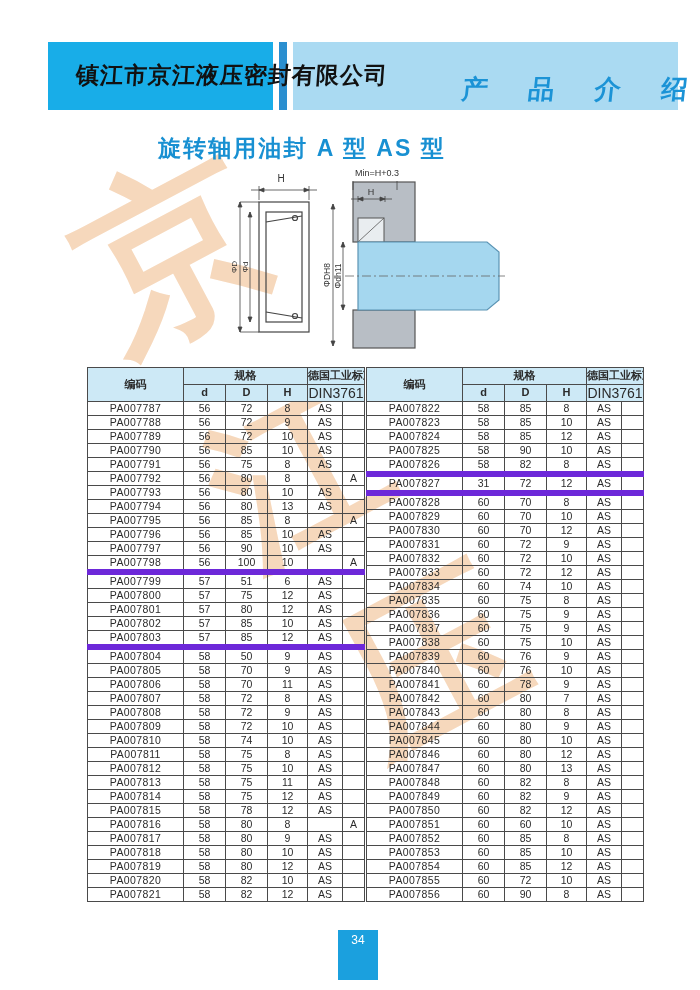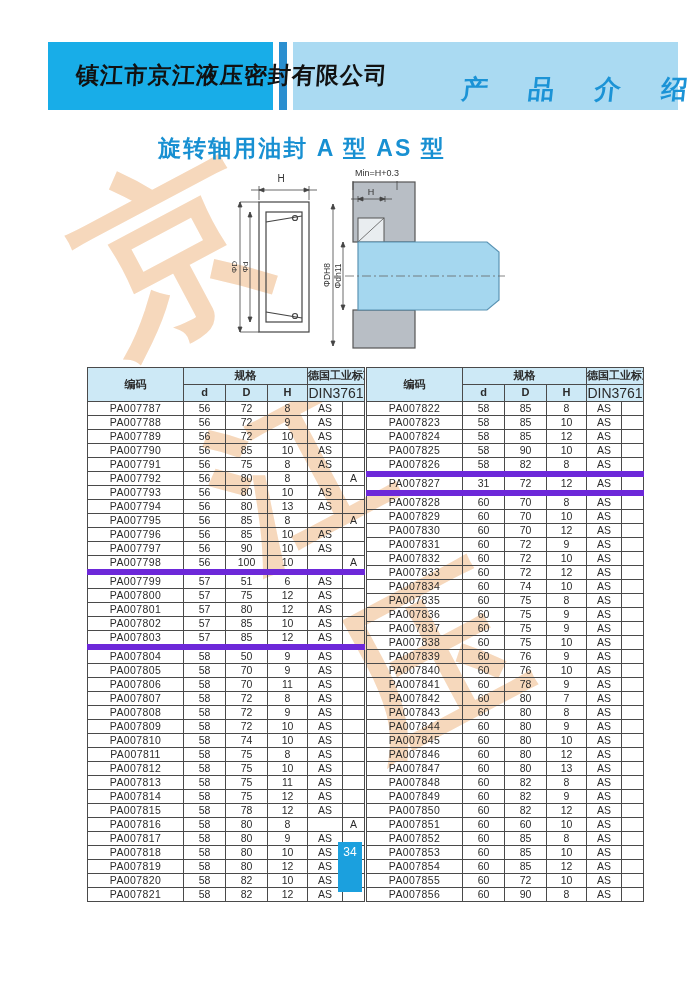--- a/index.html
+++ b/index.html
@@ -29,21 +29,21 @@
   #table-left{left:87px;}
   #table-right{left:366px;}
   .spec-table th,.spec-table td{border:1px solid #4a4a4a;padding:0;text-align:center;
               height:13px;line-height:1.05;overflow:hidden;white-space:nowrap;}
   .spec-table thead th{background:#cde9f6;font-weight:bold;font-size:11px;height:16px;}
   .spec-table thead th.din{font-weight:normal;font-size:14px;}
   .spec-table td{background:transparent;}
   .spec-table td.code{letter-spacing:.4px;}
   .spec-table tr.sep td{border-top:6px solid #6d28d9;}
   
-  .page-badge{position:absolute;left:338px;top:842px;width:24px;height:50px;background:#1ba0de;
+  .page-badge{position:absolute;left:338px;top:930px;width:40px;height:50px;background:#1ba0de;
               z-index:2;color:#fff;font-size:12px;text-align:center;padding-top:3px;box-sizing:border-box;}
 </style>
 </head>
 <body>
 
 <div id="page">
 
   <div class="wm" style="left:80px;top:160px;font-size:185px;transform:rotate(-28deg);">京</div>
   <div class="wm" style="left:215px;top:390px;font-size:170px;transform:rotate(-28deg);">江</div>
   <div class="wm" style="left:345px;top:575px;font-size:175px;transform:rotate(-28deg);">压</div>

